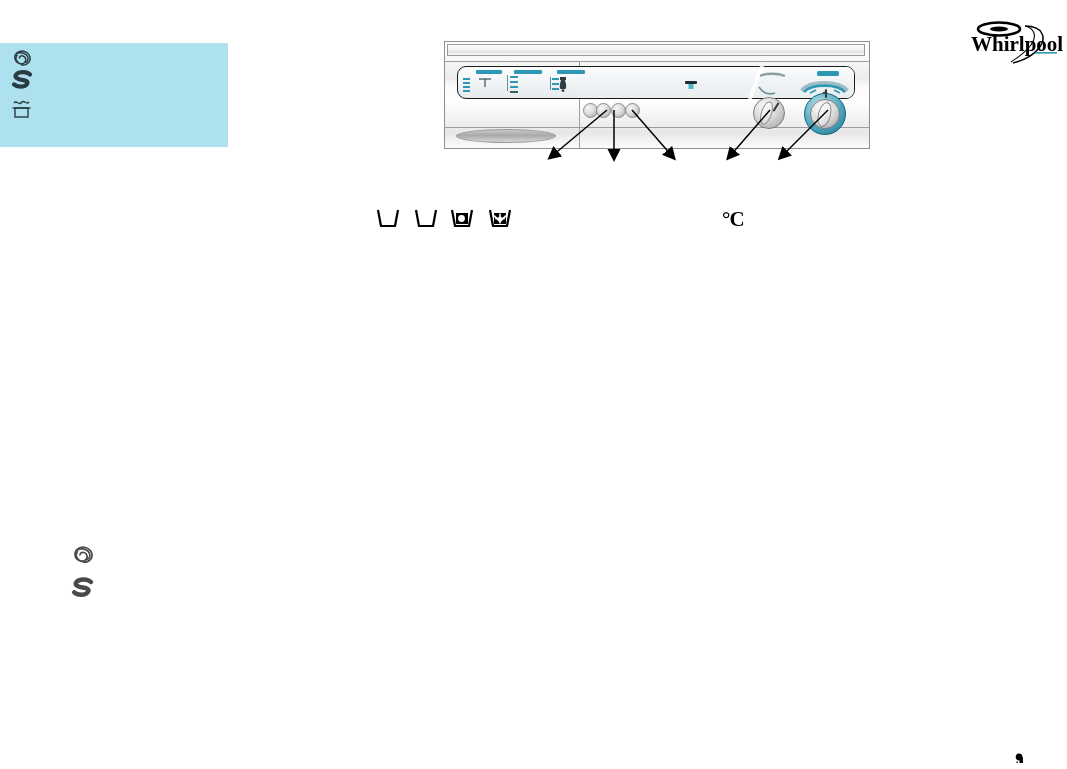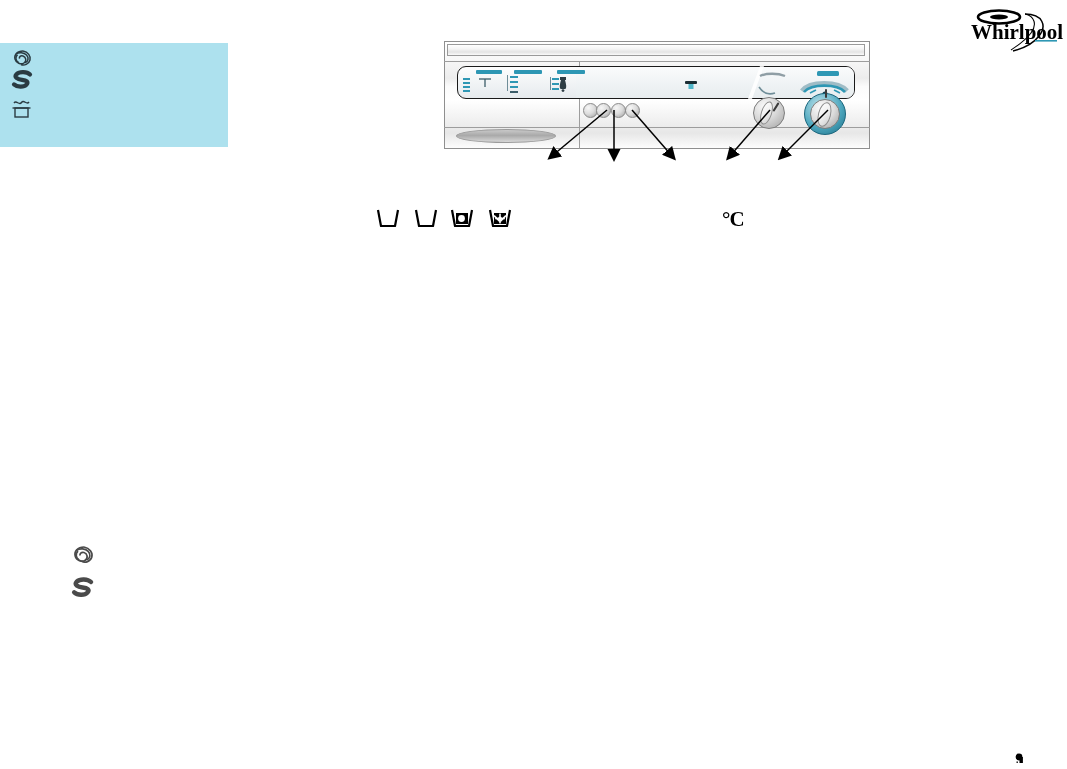--- a/index.html
+++ b/index.html
@@ -7,21 +7,21 @@
     width:1067px;height:769px;
     background:#ffffff;
     font-family:"Liberation Sans", sans-serif;
     position:relative;
     overflow:hidden;
     color:#111;
   }
   .abs{position:absolute;}
 
   
-  #brand-logo{left:963px;top:8px;width:100px;height:44px;}
+  #brand-logo{left:963px;top:20px;width:100px;height:44px;}
   #brand-logo svg{display:block;}
 
   
   #legend-box{
     left:0px;top:43px;width:228px;height:104px;
     background:#ade1ee;
   }
   .legend-row{position:absolute;left:10px;width:40px;height:22px;}
   .legend-row svg{display:block;}
   #legend-row-0{top:5px;}

